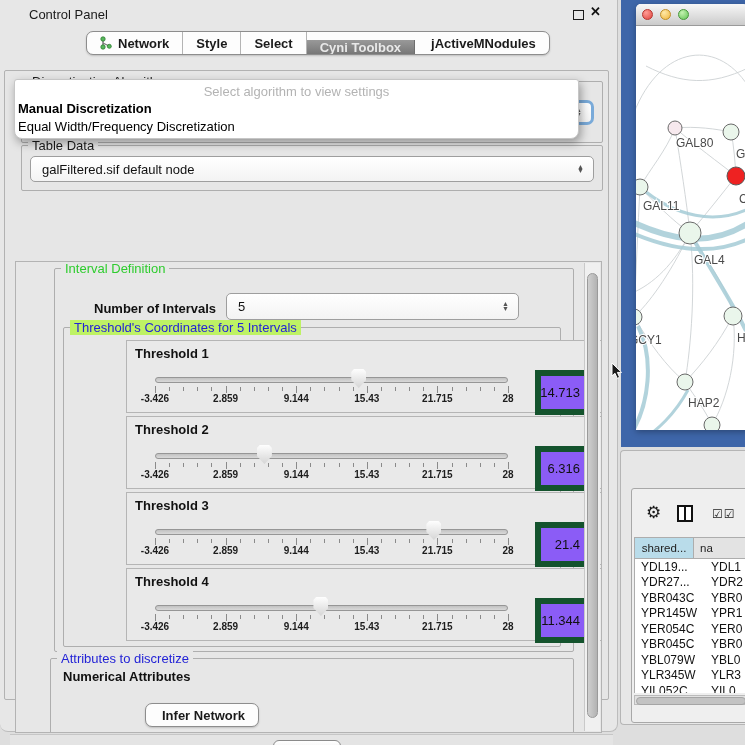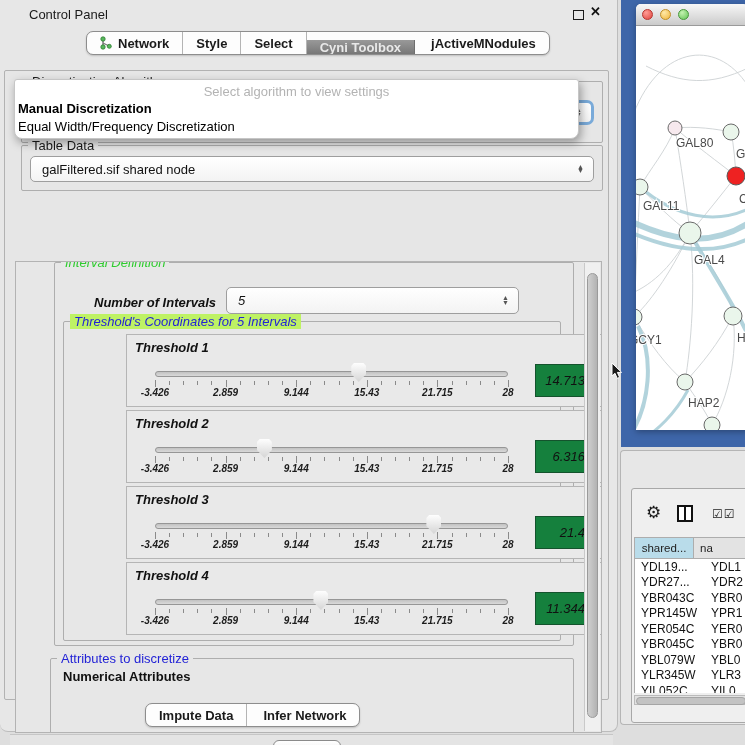--- a/index.html
+++ b/index.html
@@ -48,22 +48,22 @@
     border:1px solid #b5b5b5;box-sizing:border-box;}
   .thr-label{position:absolute;left:8px;top:5px;font-size:13px;font-weight:700;color:#111;}
   .thr-track{position:absolute;left:28px;top:36px;width:353px;height:6px;border-radius:3px;
     background:linear-gradient(#c2c2c2,#d9d9d9);border:1px solid #969696;box-sizing:border-box;}
   .thr-thumb{position:absolute;top:28px;width:15px;height:19px;
     background:linear-gradient(#fefefe,#d5d5d5);
     clip-path:polygon(18% 0,82% 0,100% 16%,100% 58%,50% 100%,0 58%,0 16%);
     filter:drop-shadow(0 0 .7px #777) drop-shadow(0 0 .4px #777);}
   .tick{position:absolute;width:1px;background:#8a8a8a;}
   .tick-label{position:absolute;top:52px;font-size:10px;font-weight:700;color:#1c1c1c;transform:translateX(-50%);}
-  .thr-value{position:absolute;left:408px;top:29px;width:57px;height:33px;background:#15803d;
-    border:1px solid #14532d;box-sizing:border-box;display:flex;align-items:center;
+  .thr-value{position:absolute;left:408px;top:29px;width:57px;height:45px;background:#8b5cf6;
+    border:6px solid #14532d;box-sizing:border-box;display:flex;align-items:center;
     justify-content:flex-end;padding-right:6px;font-size:13px;color:#111;}
   
   #apply-strip{left:5px;top:663px;width:603px;height:36px;background:#e4e4e4;
     border-top:1px solid #c6c6c6;border-bottom:1px solid #cfcfcf;}
   #apply-btn{left:268px;top:669px;width:68px;height:24px;border:1px solid #8a8a8a;border-radius:6px;
     background:linear-gradient(#ffffff,#dedede);font-size:13px;color:#111;
     display:flex;align-items:center;justify-content:center;box-shadow:0 1px 1px rgba(0,0,0,.12);}
   
   #algo-popup{left:14px;top:79px;width:563px;height:58px;background:#fff;
     border:1px solid #c6c6c6;border-radius:3px 3px 8px 8px;
@@ -152,31 +152,31 @@
         <span class="stepper">
             <span>▲</span>
             <span>▼</span>
           </span>
       </div>
     </div>
 
     <div class="group" style="left:16px;top:74px;width:580px;height:44px;">
       <span class="gtitle black">Table Data</span>
       <div class="combo" style="left:8px;top:10px;width:564px;height:26px;">
-        <span class="ctext">galFiltered.sif shared node</span>
+        <span class="ctext">galFiltered.sif default node</span>
         <span class="stepper">
             <span>▲</span>
             <span>▼</span>
           </span>
       </div>
     </div>
 
     <div id="scrollpane" class="abs">
 
-      <div class="group" style="left:38px;top:0;width:518px;height:382px;font-style:italic;">
+      <div class="group" style="left:38px;top:6px;width:518px;height:382px;">
         <span class="gtitle green" style="background:#e7e7e7;">Interval Definition</span>
         <span class="abs" style="left:39px;top:32px;font-size:13px;font-weight:700;color:#111;">Number of Intervals</span>
         <div class="combo" style="left:171px;top:24px;width:293px;height:27px;">
           <span class="ctext">5</span>
           <span class="stepper">
               <span>▲</span>
               <span>▼</span>
             </span>
         </div>
 
@@ -348,23 +348,20 @@
         <div id="vscroll-thumb" class="abs"></div>
       </div>
     </div>
 
     <div id="apply-strip" class="abs"></div>
     <button id="apply-btn" class="abs" style="cursor:default;">Apply</button>
   </div>
 
   <div id="bottom-tabs" class="abs segbar">
       <span class="seg">
-        <span>Impute Data</span>
-      </span>
-      <span class="seg">
         <span>Infer Network</span>
       </span>
     </div>
 </div>
 
 <div id="algo-popup" class="abs">
   <div id="popup-hint">Select algorithm to view settings</div>
   <div id="popup-options">
       <div class="popup-opt bold" style="top: 21px;">Manual Discretization</div>
       <div class="popup-opt" style="top: 38.5px;">Equal Width/Frequency Discretization</div>

